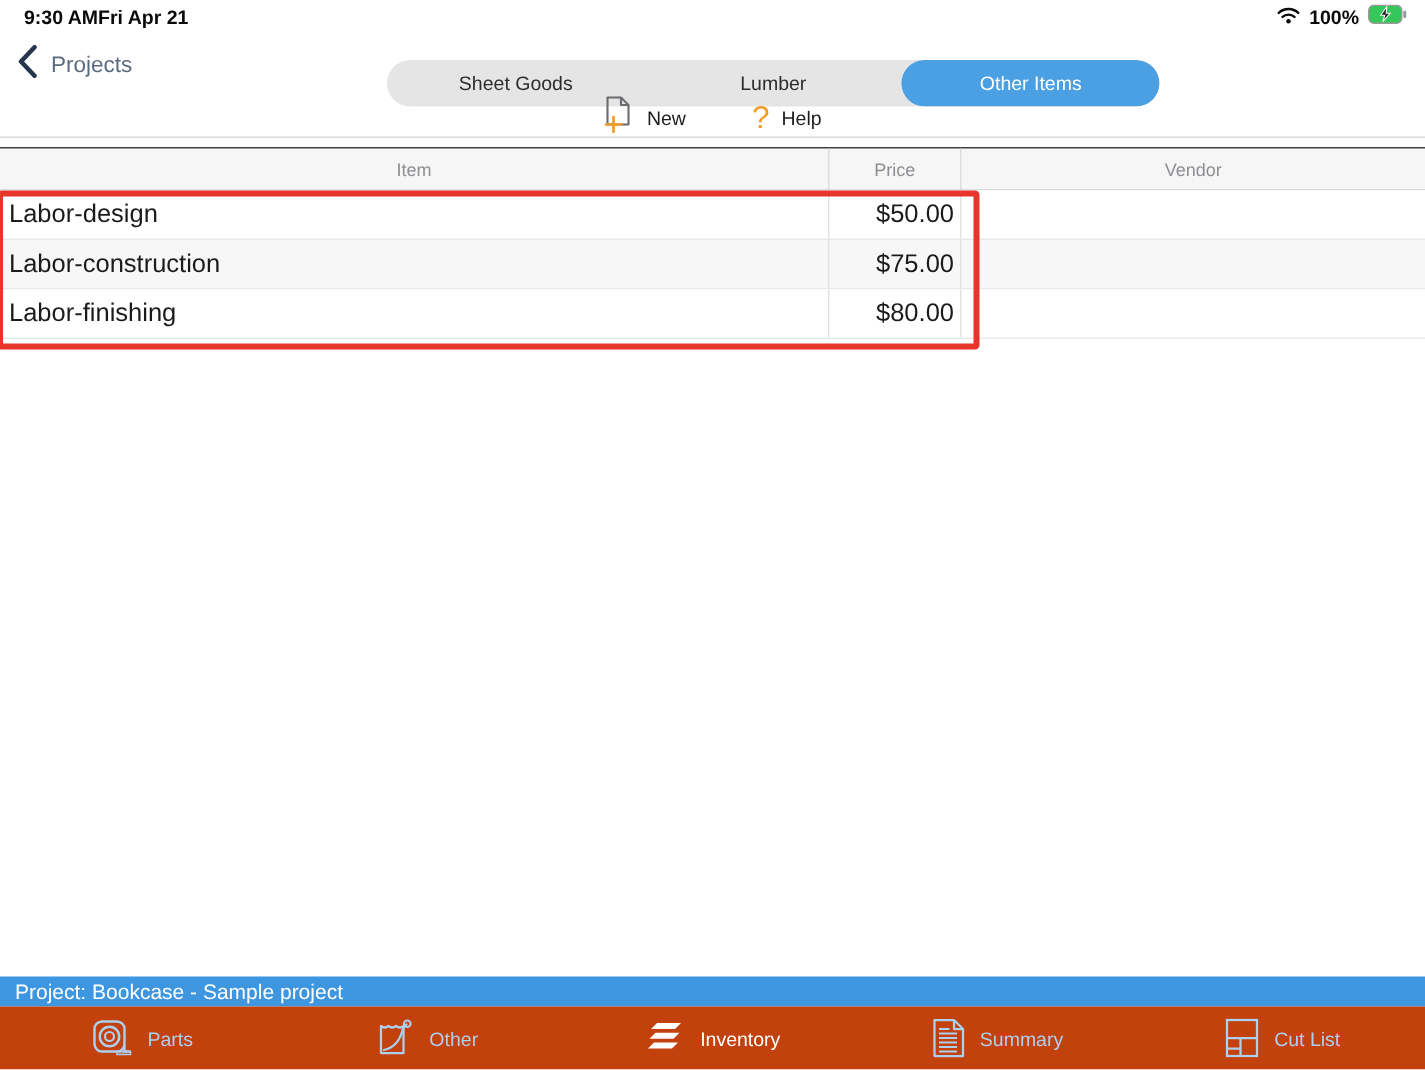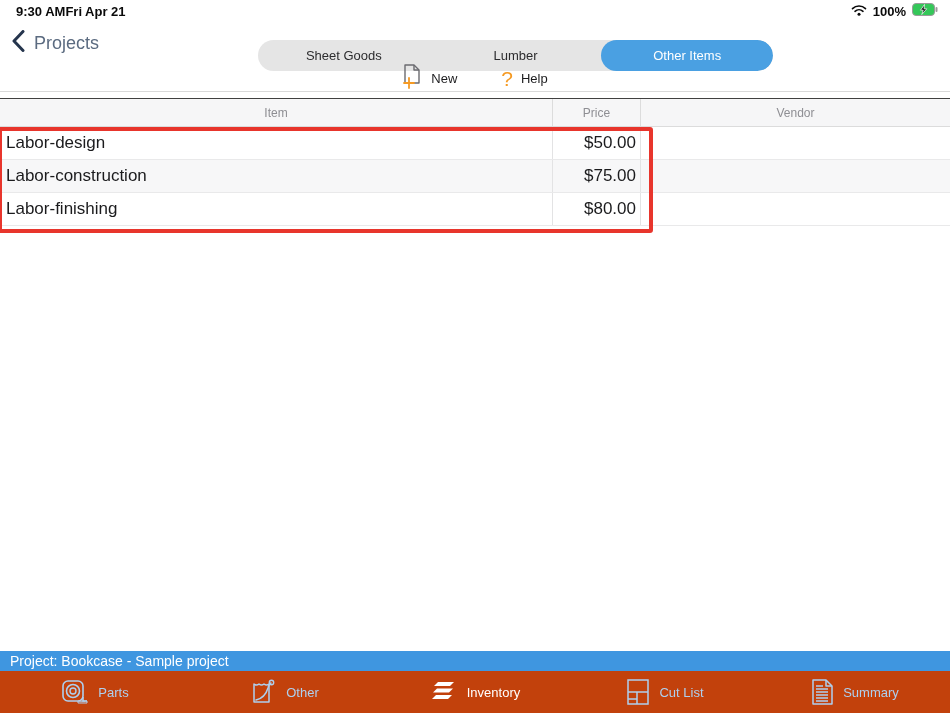--- a/index.html
+++ b/index.html
@@ -35,21 +35,21 @@
     border-bottom: 1px solid #d9d9d9;
   }
   .back-btn {
     position: absolute;
     left: 12px; top: 8px;
     display: flex;
     align-items: center;
     gap: 9px;
     cursor: pointer;
   }
-  .back-btn .back-label { font-size: 18px; color: #5b6b80; }
+  .back-btn .back-label { font-size: 15px; color: #5b6b80; }
 
   .segmented {
     position: absolute;
     left: 258px; top: 18px;
     width: 515px; height: 31px;
     background: #e5e5e5;
     border-radius: 16px;
     display: flex;
     overflow: hidden;
   }
@@ -291,33 +291,33 @@
         <path d="M8 2 H24 L20 6 H4 Z" fill="currentColor"></path>
         <path d="M7 8.5 H23 L19 12.5 H3 Z" fill="currentColor"></path>
         <path d="M6 15 H22 L18 19 H2 Z" fill="currentColor"></path>
       </svg>
     </span>
     <span>Inventory</span>
   </div>
 
   <div class="tab">
     <span>
+      <svg width="23" height="28" viewBox="0 0 23 28">
+        <path d="M2 2 H15 L21 8 V26 H2 Z" fill="none" stroke="currentColor" stroke-width="1.5" stroke-linejoin="round"></path>
+        <path d="M15 2 V8 H21" fill="none" stroke="currentColor" stroke-width="1.5" stroke-linejoin="round"></path>
+        <path d="M5 8 H12 M5 11 H17 M5 14 H17 M5 17 H17 M5 20 H17 M5 23 H17" stroke="currentColor" stroke-width="1.3"></path>
+      </svg>
+    </span>
+    <span>Summary</span>
+  </div>
+
+  <div class="tab">
+    <span>
       <svg width="24" height="28" viewBox="0 0 24 28">
         <rect x="2" y="2" width="20" height="24" fill="none" stroke="currentColor" stroke-width="1.5"></rect>
         <path d="M2 14 H22" stroke="currentColor" stroke-width="1.5"></path>
         <path d="M11 14 V26" stroke="currentColor" stroke-width="1.5"></path>
         <path d="M2 21 H11" stroke="currentColor" stroke-width="1.5"></path>
       </svg>
     </span>
     <span>Cut List</span>
   </div>
-
-  <div class="tab">
-    <span>
-      <svg width="23" height="28" viewBox="0 0 23 28">
-        <path d="M2 2 H15 L21 8 V26 H2 Z" fill="none" stroke="currentColor" stroke-width="1.5" stroke-linejoin="round"></path>
-        <path d="M15 2 V8 H21" fill="none" stroke="currentColor" stroke-width="1.5" stroke-linejoin="round"></path>
-        <path d="M5 8 H12 M5 11 H17 M5 14 H17 M5 17 H17 M5 20 H17 M5 23 H17" stroke="currentColor" stroke-width="1.3"></path>
-      </svg>
-    </span>
-    <span>Summary</span>
-  </div>
 </div>
 
 </body></html>

